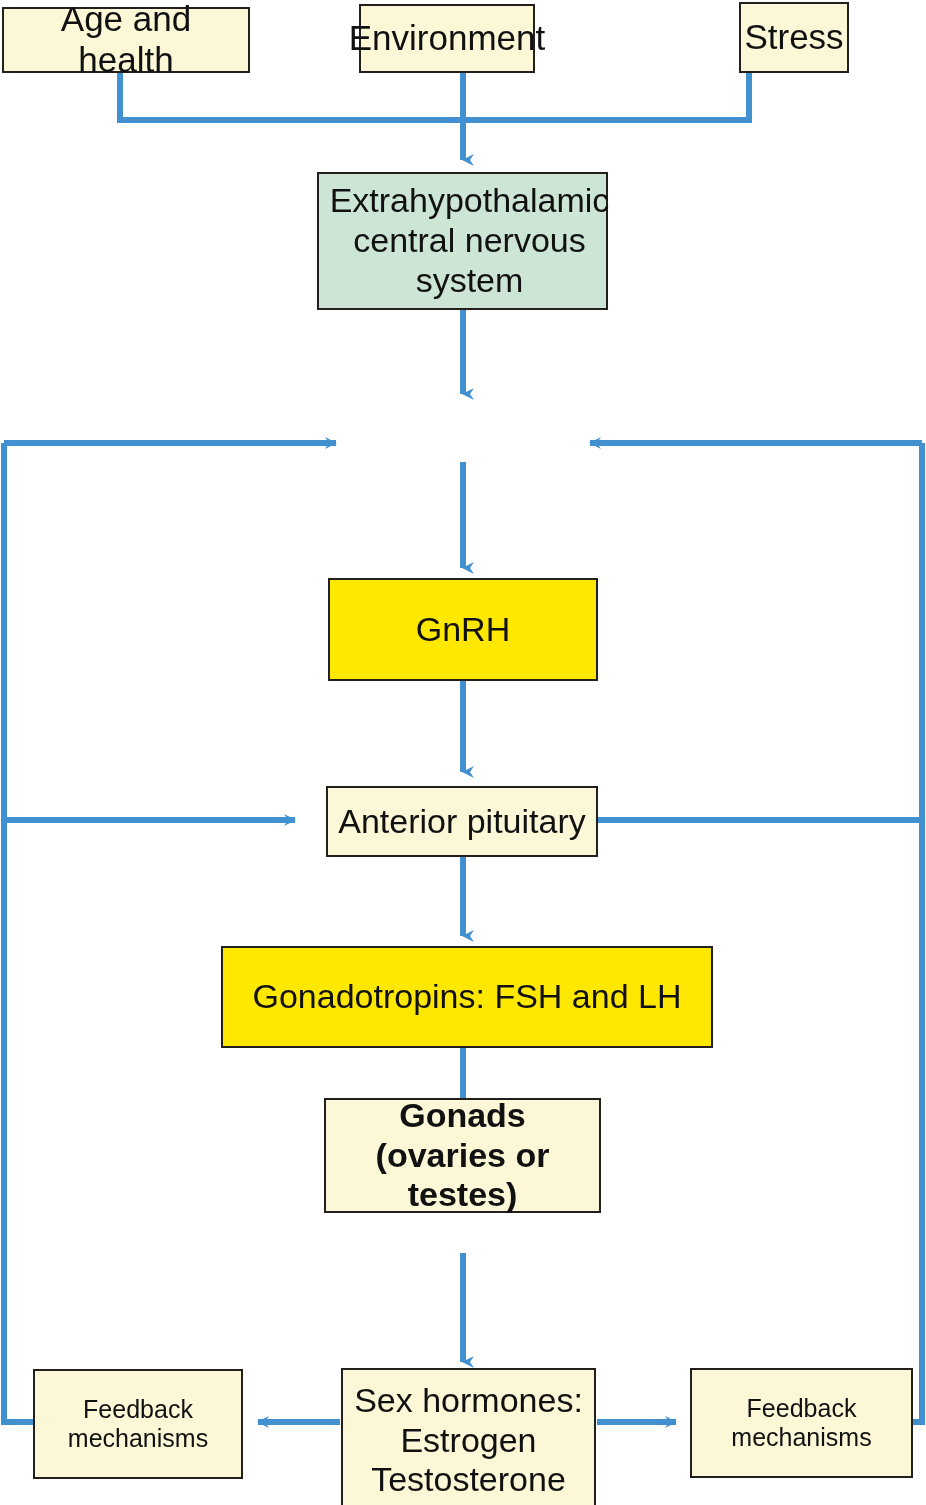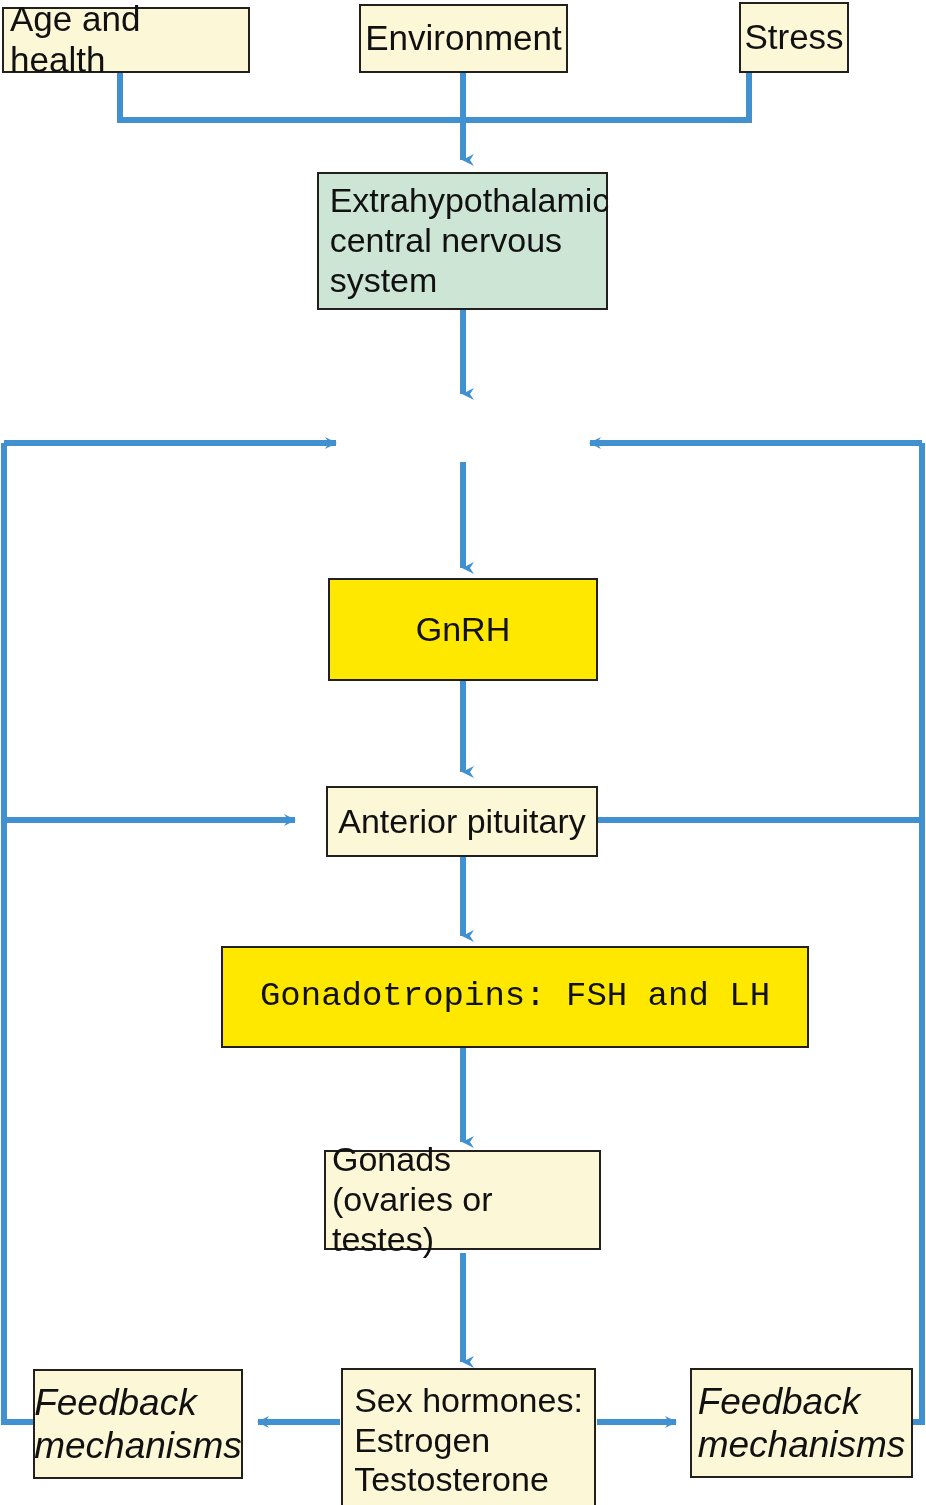--- a/index.html
+++ b/index.html
@@ -27,32 +27,33 @@
     height: 1505px;
     pointer-events: none;
   }
   .node {
     position: absolute;
     box-sizing: border-box;
     border: 2px solid #231f1c;
     display: flex;
     align-items: center;
     justify-content: center;
+    text-align: center;
     color: #111111;
     line-height: 1.17;
     white-space: pre-line;
     padding: 2px 6px;
   }
   .fill-cream  { background: #fbf7d7; }
   .fill-green  { background: #cde5d4; }
   .fill-yellow { background: #ffe800; }
 
   .t-36 { font-size: 35px; }
   .t-34 { font-size: 34px; }
-  .t-33 { font-size: 37px; font-style: italic; }
+  .t-33 { font-size: 25px; }
 </style>
 </head>
 <body>
 
 <div id="diagram-root">
 
   <svg id="edge-layer" width="926" height="1505" viewBox="0 0 926 1505" xmlns="http://www.w3.org/2000/svg">
     <defs>
       <marker id="ar-down" markerWidth="14" markerHeight="14" refX="7" refY="12" orient="auto" markerUnits="userSpaceOnUse">
         <path d="M1,1 L7,13 L13,1 L7,5 Z" fill="#4190d0"></path>
@@ -96,36 +97,36 @@
       <path d="M4,820 L295,820" marker-end="url(#ar-right)"></path>
 
       <path d="M913,1422 L922,1422 L922,443"></path>
       <path d="M922,443 L590,443" marker-end="url(#ar-left)"></path>
       <path d="M922,820 L558,820" marker-end="url(#ar-left)"></path>
     </g>
   </svg>
 
   <div class="node fill-cream t-36" style="left:2px; top:7px; width:248px; height:66px;">Age and health</div>
 
-  <div class="node fill-cream t-36" style="left:359px; top:4px; width:209px; height:69px;">Environment</div>
+  <div class="node fill-cream t-36" style="left:359px; top:4px; width:176px; height:69px;">Environment</div>
 
   <div class="node fill-cream t-36" style="left:695px; top:2px; width:110px; height:71px;margin-left:44px;">Stress</div>
 
   <div class="node fill-green t-34" style="left:317px; top:172px; width:291px; height:138px;padding-left:20px;">Extrahypothalamic
 central nervous
 system</div>
 
 
   <div class="node fill-yellow t-34" style="left:328px; top:578px; width:270px; height:103px;">GnRH</div>
 
   <div class="node fill-cream t-34" style="left:326px; top:786px; width:272px; height:71px;">Anterior pituitary</div>
 
-  <div class="node fill-yellow t-34" style="left:221px; top:946px; width:588px; height:102px;font-family:Liberation Mono, monospace;">Gonadotropins:  FSH and LH</div>
+  <div class="node fill-yellow t-34" style="left:221px; top:946px; width:492px; height:102px;">Gonadotropins:  FSH and LH</div>
 
-  <div class="node fill-cream t-34" style="left:324px; top:1150px; width:277px; height:100px;">Gonads
+  <div class="node fill-cream t-34" style="left:324px; top:1098px; width:277px; height:115px;font-weight:bold;">Gonads
 (ovaries or testes)</div>
 
   <div class="node fill-cream t-34" style="left:341px; top:1368px; width:255px; height:145px;">Sex hormones:
 Estrogen
 Testosterone</div>
 
   <div class="node fill-cream t-33" style="left:33px; top:1369px; width:210px; height:110px;">Feedback
 mechanisms</div>
 
   <div class="node fill-cream t-33" style="left:690px; top:1368px; width:223px; height:110px;">Feedback

